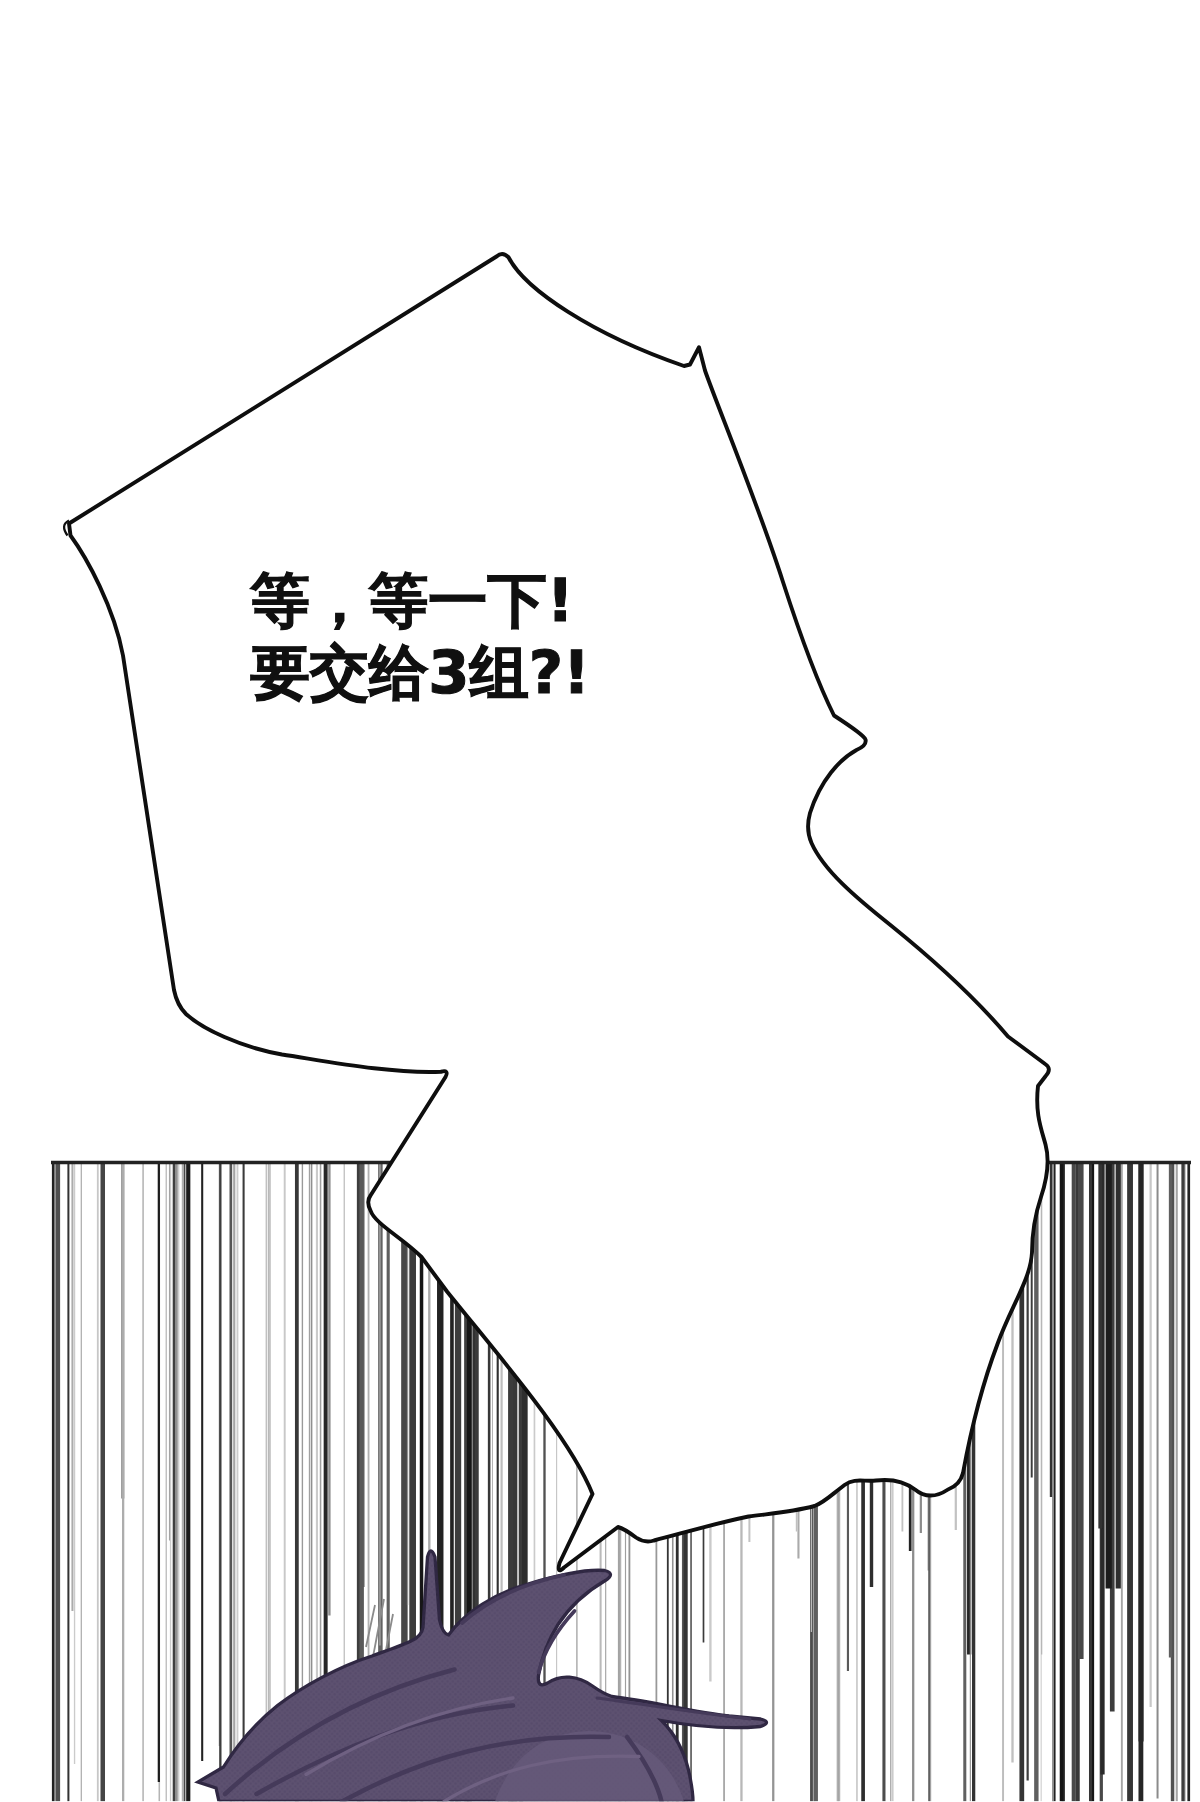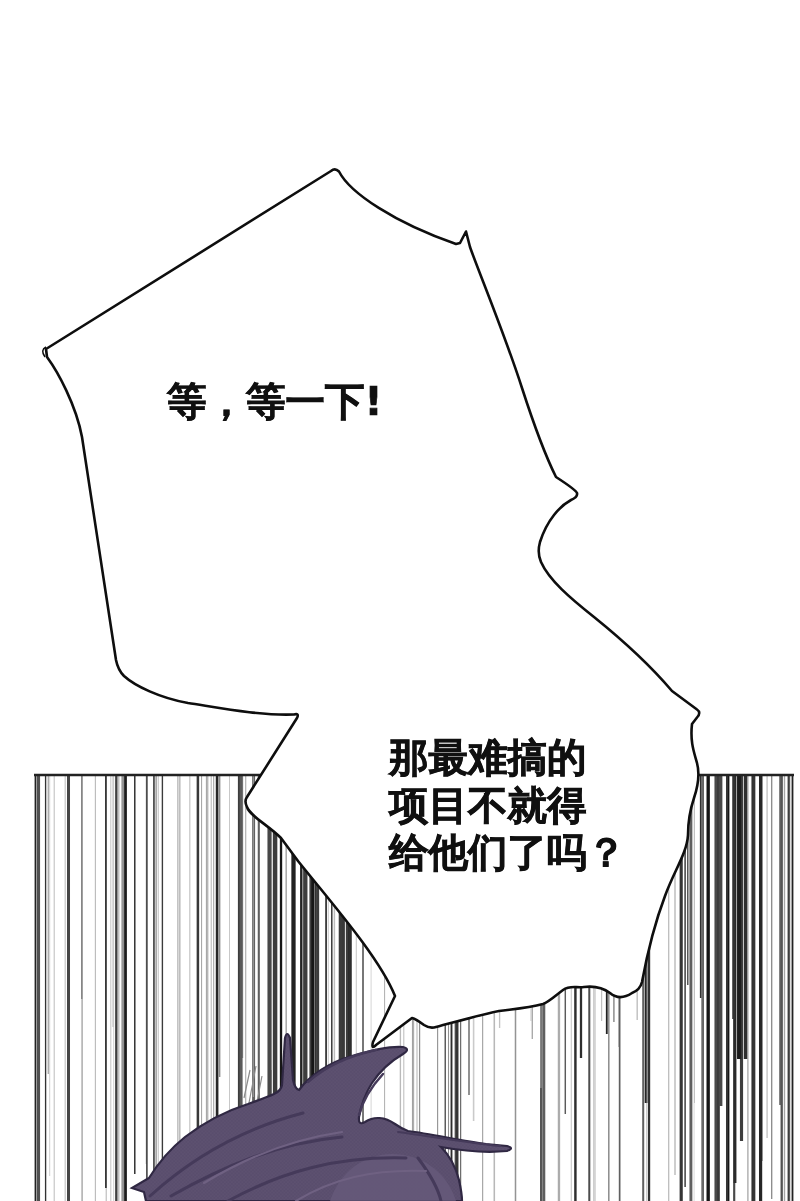--- a/index.html
+++ b/index.html
@@ -311,19 +311,15 @@
       </g>
       <g fill="none" stroke="var(--hair-light,#6f6182)" stroke-width="2.2" stroke-linecap="round">
         <path d="M 204,1183 C 252,1154 300,1138 342,1132"></path>
         <path d="M 296,1201 C 332,1179 372,1169 426,1171"></path>
       </g>
     </g>
   </svg>
 
   <div class="txt b1">
     <div>等，等一下!</div>
-  </div>
-  <div class="txt b2">
-    <div>那最难搞的</div>
-    <div>项目不就得</div>
-    <div>给他们了吗？</div>
+    <div>要交给3组?!</div>
   </div>
 </div>
 
 </body></html>

